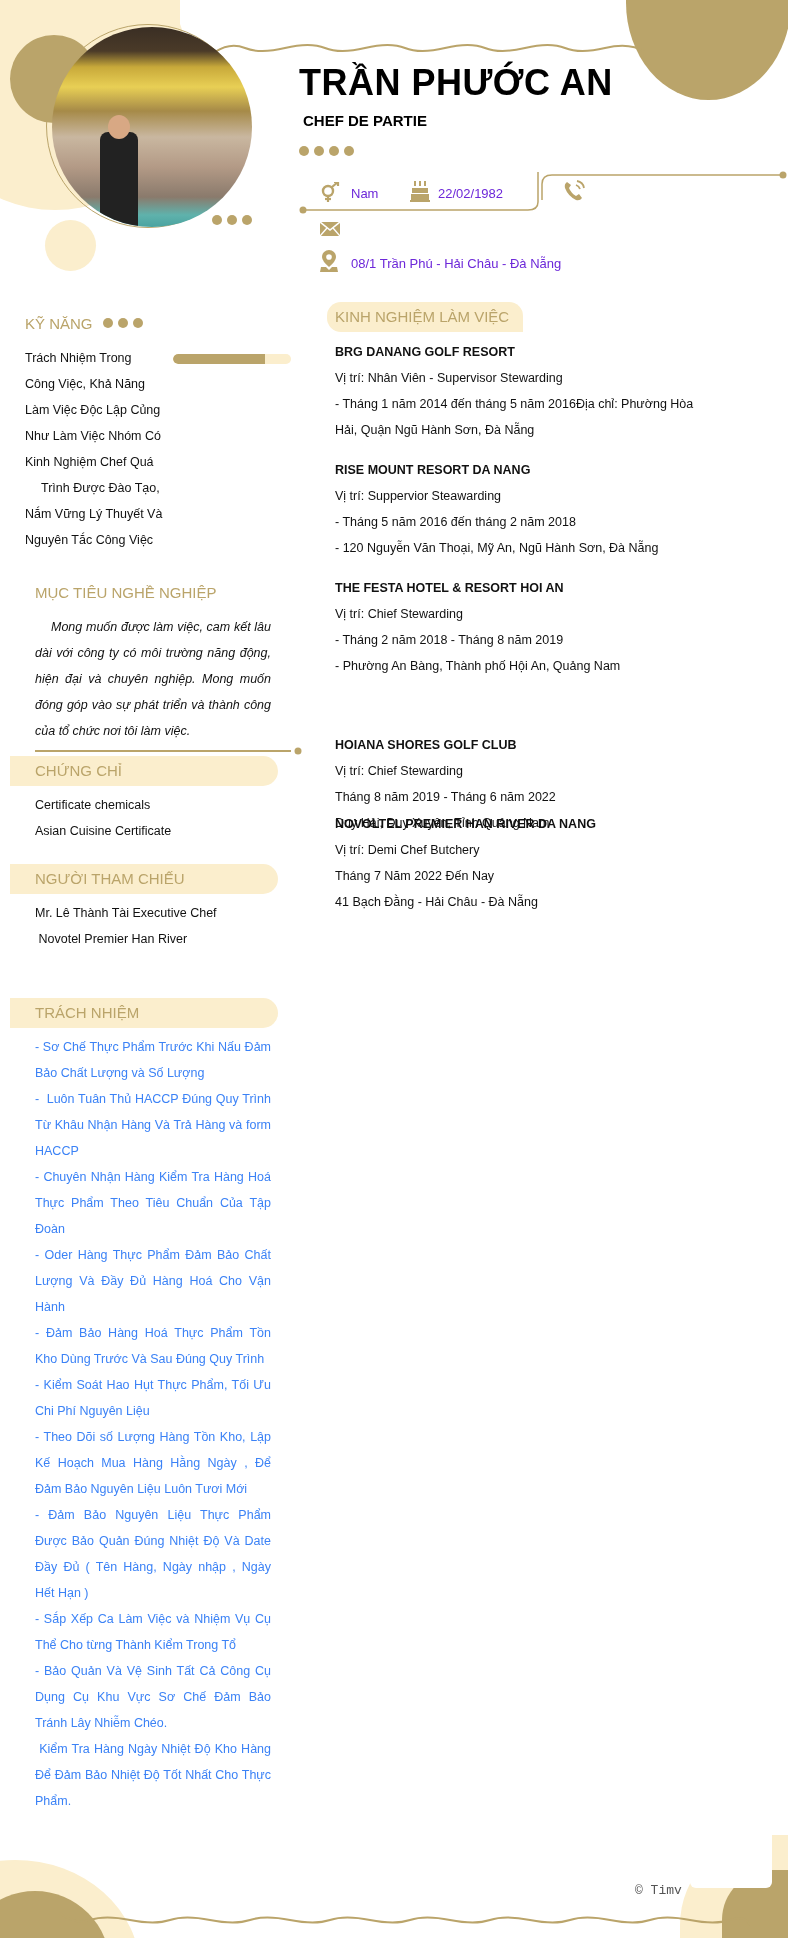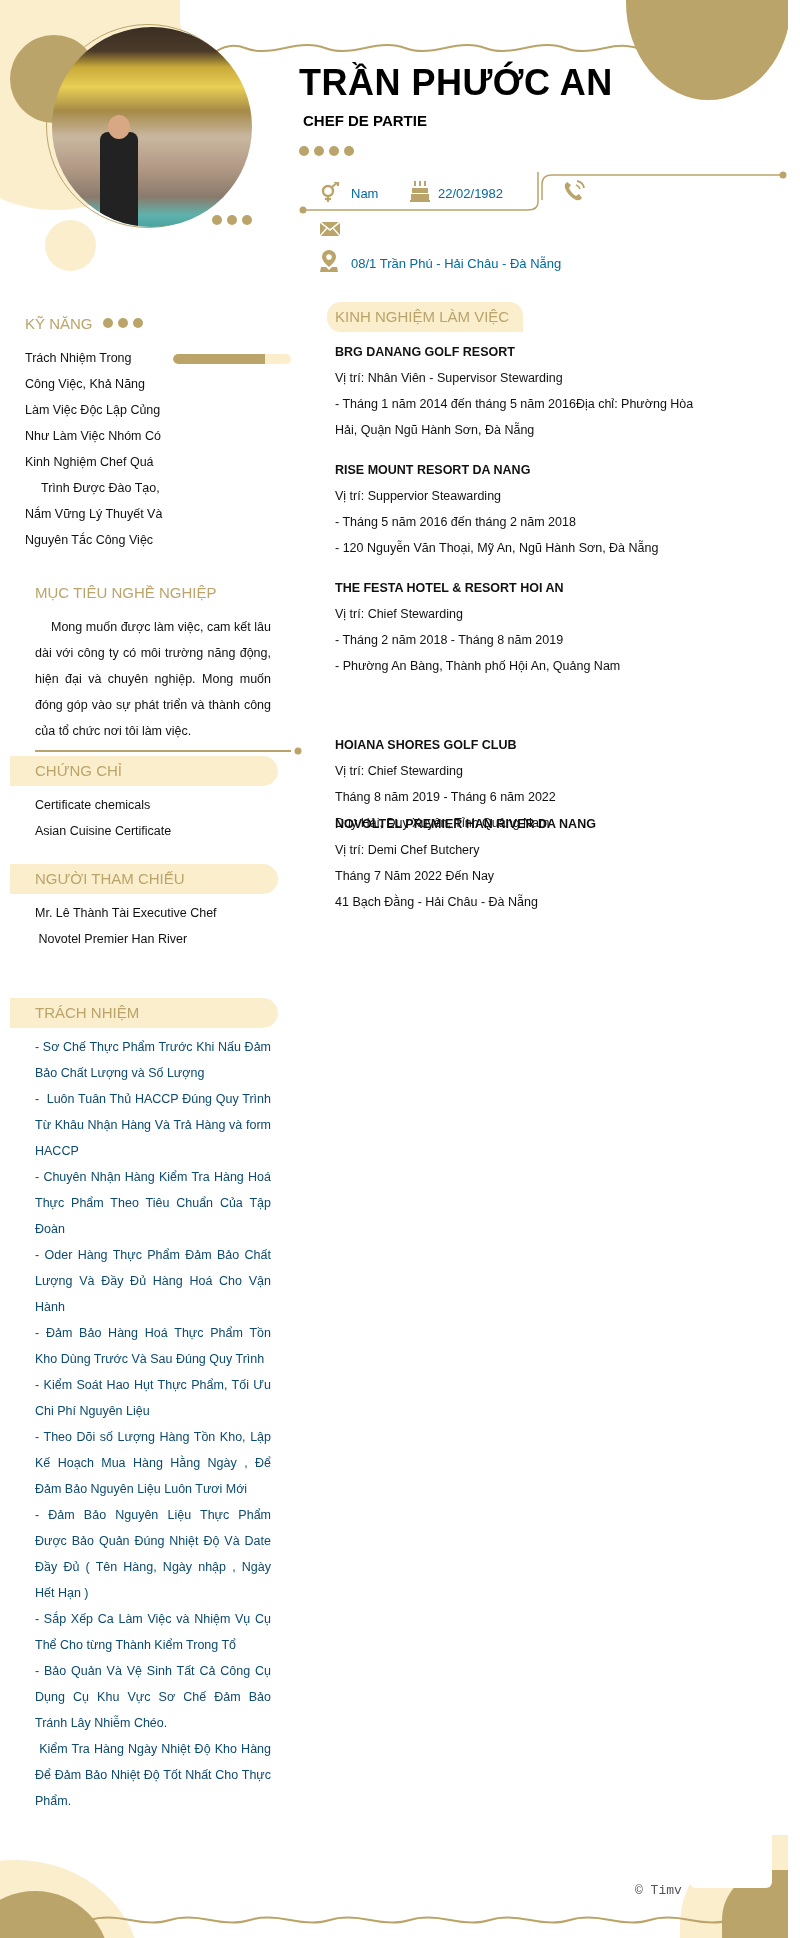--- a/index.html
+++ b/index.html
@@ -5,32 +5,32 @@
     * { box-sizing: border-box; margin: 0; padding: 0; }
     html, body { width: 800px; height: 1938px; background: #ffffff; overflow: hidden; }
     body { position: relative; font-family: "Liberation Sans", "DejaVu Sans", sans-serif; color: #111; }
     .page { position: absolute; left: 0; top: 0; width: 788px; height: 1938px; background: #fff; overflow: hidden; }
     .abs { position: absolute; }
     .circle { position: absolute; border-radius: 50%; }
     .dots { position: absolute; display: flex; gap: 5px; }
     .dots span { width: 10px; height: 10px; border-radius: 50%; background: #baa46a; display: block; }
     .name { position: absolute; left: 299px; top: 62px; font-size: 36px; font-weight: bold; letter-spacing: 0.5px; color: #000; }
     .title { position: absolute; left: 303px; top: 112px; font-size: 15px; font-weight: bold; color: #000; }
-    .info-text { position: absolute; font-size: 13px; color: #0369a1; }
+    .info-text { position: absolute; font-size: 13px; color: #6d28d9; }
     .icon { position: absolute; display: block; }
     .sec-title { position: absolute; font-size: 15px; font-weight: normal; color: #baa46a; }
     .pill { position: absolute; background: #fbeecd; border-radius: 0 16px 16px 0; height: 30px; }
     .pill-r { position: absolute; background: #fbeecd; border-radius: 14px 14px 0 14px; height: 30px; }
     .line { position: absolute; font-size: 12.5px; color: #111; line-height: 26px; white-space: nowrap; }
     .just { position: absolute; font-size: 12.5px; color: #111; line-height: 26px; text-align: justify; }
     .exp-block { position: absolute; left: 335px; width: 420px; }
     .exp-block div { font-size: 12.5px; line-height: 26px; color: #111; white-space: nowrap; }
     .exp-block .company { font-weight: bold; }
     .resp-list { position: absolute; left: 35px; top: 1034px; width: 236px; }
-    .resp-list p { font-size: 12.5px; line-height: 26px; color: #0c4a6e; text-align: justify; }
+    .resp-list p { font-size: 12.5px; line-height: 26px; color: #3b82f6; text-align: justify; }
     .footer-copy { position: absolute; left: 635px; top: 1883px; font-family: "Liberation Mono", "DejaVu Sans Mono", monospace; font-size: 13px; color: #555; }
   </style>
 </head>
 <body>
 
 <div class="page">
 
   <div class="circle" style="left:-80px; top:-60px; width:270px; height:270px; background:#fbeecd;"></div>
   <div class="abs" style="left:0; top:0; width:180px; height:110px; background:#fbeecd; border-radius:0 0 60px 0;"></div>
   <div class="circle" style="left:10px; top:35px; width:88px; height:88px; background:#baa46a;"></div>
@@ -125,21 +125,21 @@
     <div class="line" style="position:static;">Kinh Nghiệm Chef Quá</div>
     <div class="line" style="position:static;margin-left:16px;">Trình Được Đào Tạo,</div>
     <div class="line" style="position:static;">Nắm Vững Lý Thuyết Và</div>
     <div class="line" style="position:static;">Nguyên Tắc Công Việc</div>
   </div>
   <div class="abs" style="left:173px; top:354px; width:118px; height:10px; background:#fbeecd; border-radius:5px; overflow:hidden;">
     <div style="width:78%; height:100%; background:#baa46a; border-radius:5px 0 0 5px;"></div>
   </div>
 
   <div class="sec-title" style="left:35px; top:584px;">MỤC TIÊU NGHỀ NGHIỆP</div>
-  <div class="just" style="left:35px; top:614px; width:236px; text-indent:16px;">Mong muốn được làm việc, cam kết lâu dài với công ty có môi trường năng động, hiện đại và chuyên nghiệp. Mong muốn đóng góp vào sự phát triển và thành công của tổ chức nơi tôi làm việc.</div>
+  <div class="just" style="left:35px; top:614px; width:236px; text-indent:16px;font-style:italic;">Mong muốn được làm việc, cam kết lâu dài với công ty có môi trường năng động, hiện đại và chuyên nghiệp. Mong muốn đóng góp vào sự phát triển và thành công của tổ chức nơi tôi làm việc.</div>
   <svg class="abs" style="left:35px; top:747px;" width="270" height="8" viewBox="0 0 270 8">
     <line x1="0" y1="4" x2="256" y2="4" stroke="#baa46a" stroke-width="2"></line>
     <circle cx="263" cy="4" r="3.5" fill="#baa46a"></circle>
   </svg>
 
   <div class="pill" style="left:10px; top:756px; width:268px;"></div>
   <div class="sec-title" style="left:35px; top:762px;">CHỨNG CHỈ</div>
   <div class="line" style="left:35px; top:792px;">Certificate chemicals</div>
   <div class="line" style="left:35px; top:818px;">Asian Cuisine Certificate</div>
 

